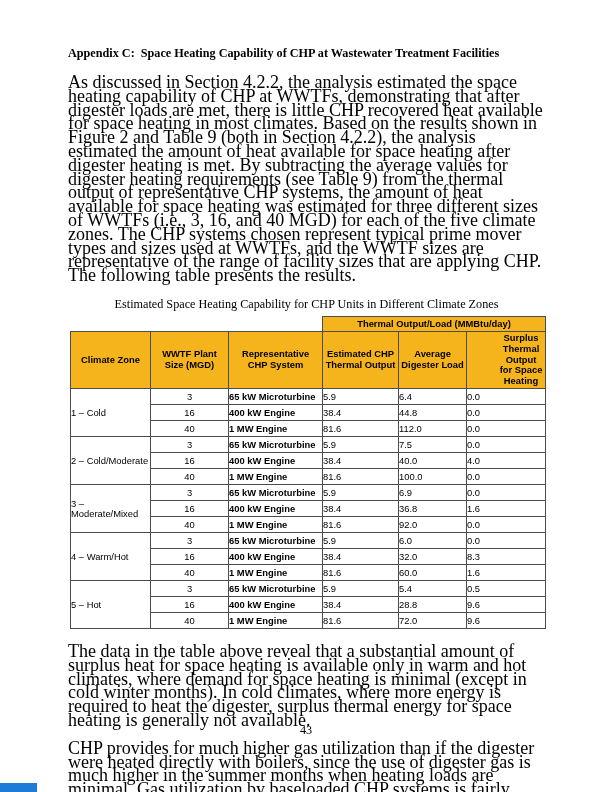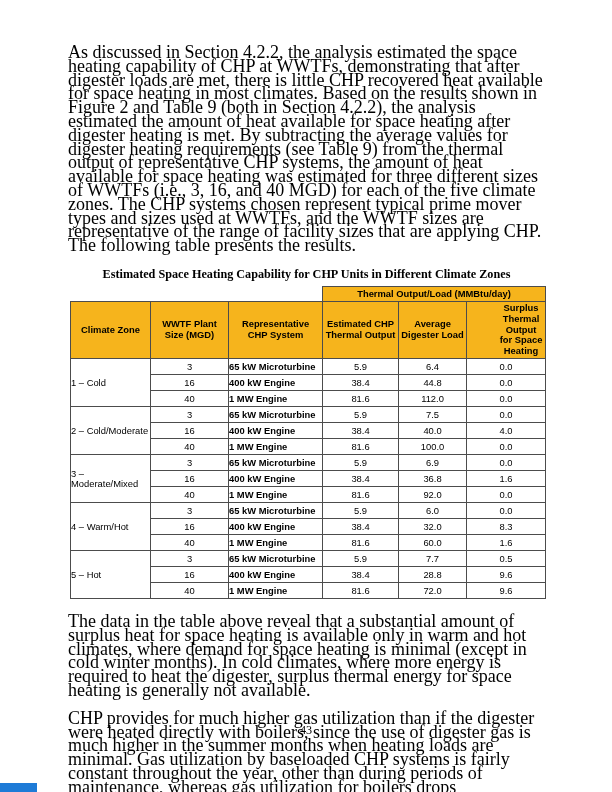--- a/index.html
+++ b/index.html
@@ -3,21 +3,21 @@
 <meta charset="utf-8">
 <style>
   html,body{margin:0;padding:0;background:#fff;}
   .page{
     position:relative;width:612px;height:792px;background:#ffffff;
     font-family:"Liberation Serif",serif;color:#000;
     box-sizing:border-box;padding:46px 67px 0 68px;overflow:hidden;
   }
   .heading{font-size:12.2px;font-weight:bold;margin:0 0 15px 0;white-space:pre-wrap;}
   .para{font-size:18px;line-height:13.8px;margin:0;text-align:left;}
-  .tbl-title{font-size:12.2px;font-weight:bold;text-align:center;margin:14px 0 0 0;white-space:pre-wrap;}
+  .tbl-title{font-size:12.2px;font-weight:normal;text-align:center;margin:14px 0 0 0;white-space:pre-wrap;}
   table.chp{
     border-collapse:collapse;table-layout:fixed;width:475px;margin:4px 0 0 2px;
     font-family:"Liberation Sans",sans-serif;font-size:9.4px;color:#000;
   }
   .chp th,.chp td{border:1px solid #4c4c4c;padding:0;overflow:hidden;vertical-align:middle;}
   .band-empty{border:none !important;background:#fff;}
   .band{
     border:2px solid #2a2a2a;border-bottom:1px solid #4c4c4c;
     font-weight:bold;text-align:center;height:14px;line-height:1.05;
   }
@@ -25,35 +25,36 @@
     font-weight:bold;text-align:center;height:32px;line-height:1.15;padding:1px 2px;
   }
   .c0{border-top:2px solid #2a2a2a;border-left:2px solid #2a2a2a;}
   .c1,.c2{border-top:2px solid #2a2a2a;}
   .c3{border-left:2px solid #2a2a2a;}
   .c5{border-right:2px solid #2a2a2a;}
   .chp tbody td{height:15px;line-height:1.05;}
   .zone{text-align:left;padding-left:5px;border-left:2px solid #2a2a2a;line-height:1.25;}
   .size{text-align:center;}
   .system{text-align:left;padding-left:6px;font-weight:bold;}
-  .num{text-align:center;padding-right:6px;}
+  .num{text-align:left;padding-right:6px;}
   .thickL{border-left:2px solid #2a2a2a;}
   .numR{border-right:2px solid #2a2a2a;}
   .grp{border-top:2px solid #2a2a2a;}
   .bot{border-bottom:2px solid #2a2a2a;}
   .p2{margin-top:16px;}
   .p3{margin-top:14px;}
   .pagenum{position:absolute;left:0;right:0;top:723px;text-align:center;font-size:12.2px;}
   .blue-bar{position:absolute;left:0;bottom:0;width:37px;height:9px;}
 </style>
 </head>
 <body>
 
 <div class="page">
 
+  <h1 class="heading">Appendix C:  Space Heating Capability of CHP at Wastewater Treatment Facilities</h1>
 
   <p class="para">As discussed in Section 4.2.2, the analysis estimated the space heating capability of CHP at WWTFs, demonstrating that after digester loads are met, there is little CHP recovered heat available for space heating in most climates. Based on the results shown in Figure 2 and Table 9 (both in Section 4.2.2), the analysis estimated the amount of heat available for space heating after digester heating is met. By subtracting the average values for digester heating requirements (see Table 9) from the thermal output of representative CHP systems, the amount of heat available for space heating was estimated for three different sizes of WWTFs (i.e., 3, 16, and 40 MGD) for each of the five climate zones. The CHP systems chosen represent typical prime mover types and sizes used at WWTFs, and the WWTF sizes are representative of the range of facility sizes that are applying CHP. The following table presents the results.</p>
 
   <div class="tbl-title">Estimated Space Heating Capability for CHP Units in Different Climate Zones</div>
 
   <table class="chp">
     <colgroup>
       <col style="width:80px">
         <col style="width:78px">
         <col style="width:94px">
@@ -162,21 +163,21 @@
           <td class="system">1 MW Engine</td>
           <td class="num thickL">81.6</td>
           <td class="num">60.0</td>
           <td class="num numR">1.6</td>
         </tr>
         <tr>
           <td rowspan="3" class="zone grp bot">5 – Hot</td>
           <td class="size grp">3</td>
           <td class="system grp">65 kW Microturbine</td>
           <td class="num thickL grp">5.9</td>
-          <td class="num grp">7.7</td>
+          <td class="num grp">5.4</td>
           <td class="num numR grp">0.5</td>
         </tr>
         <tr>
           <td class="size">16</td>
           <td class="system">400 kW Engine</td>
           <td class="num thickL">38.4</td>
           <td class="num">28.8</td>
           <td class="num numR">9.6</td>
         </tr>
         <tr>

